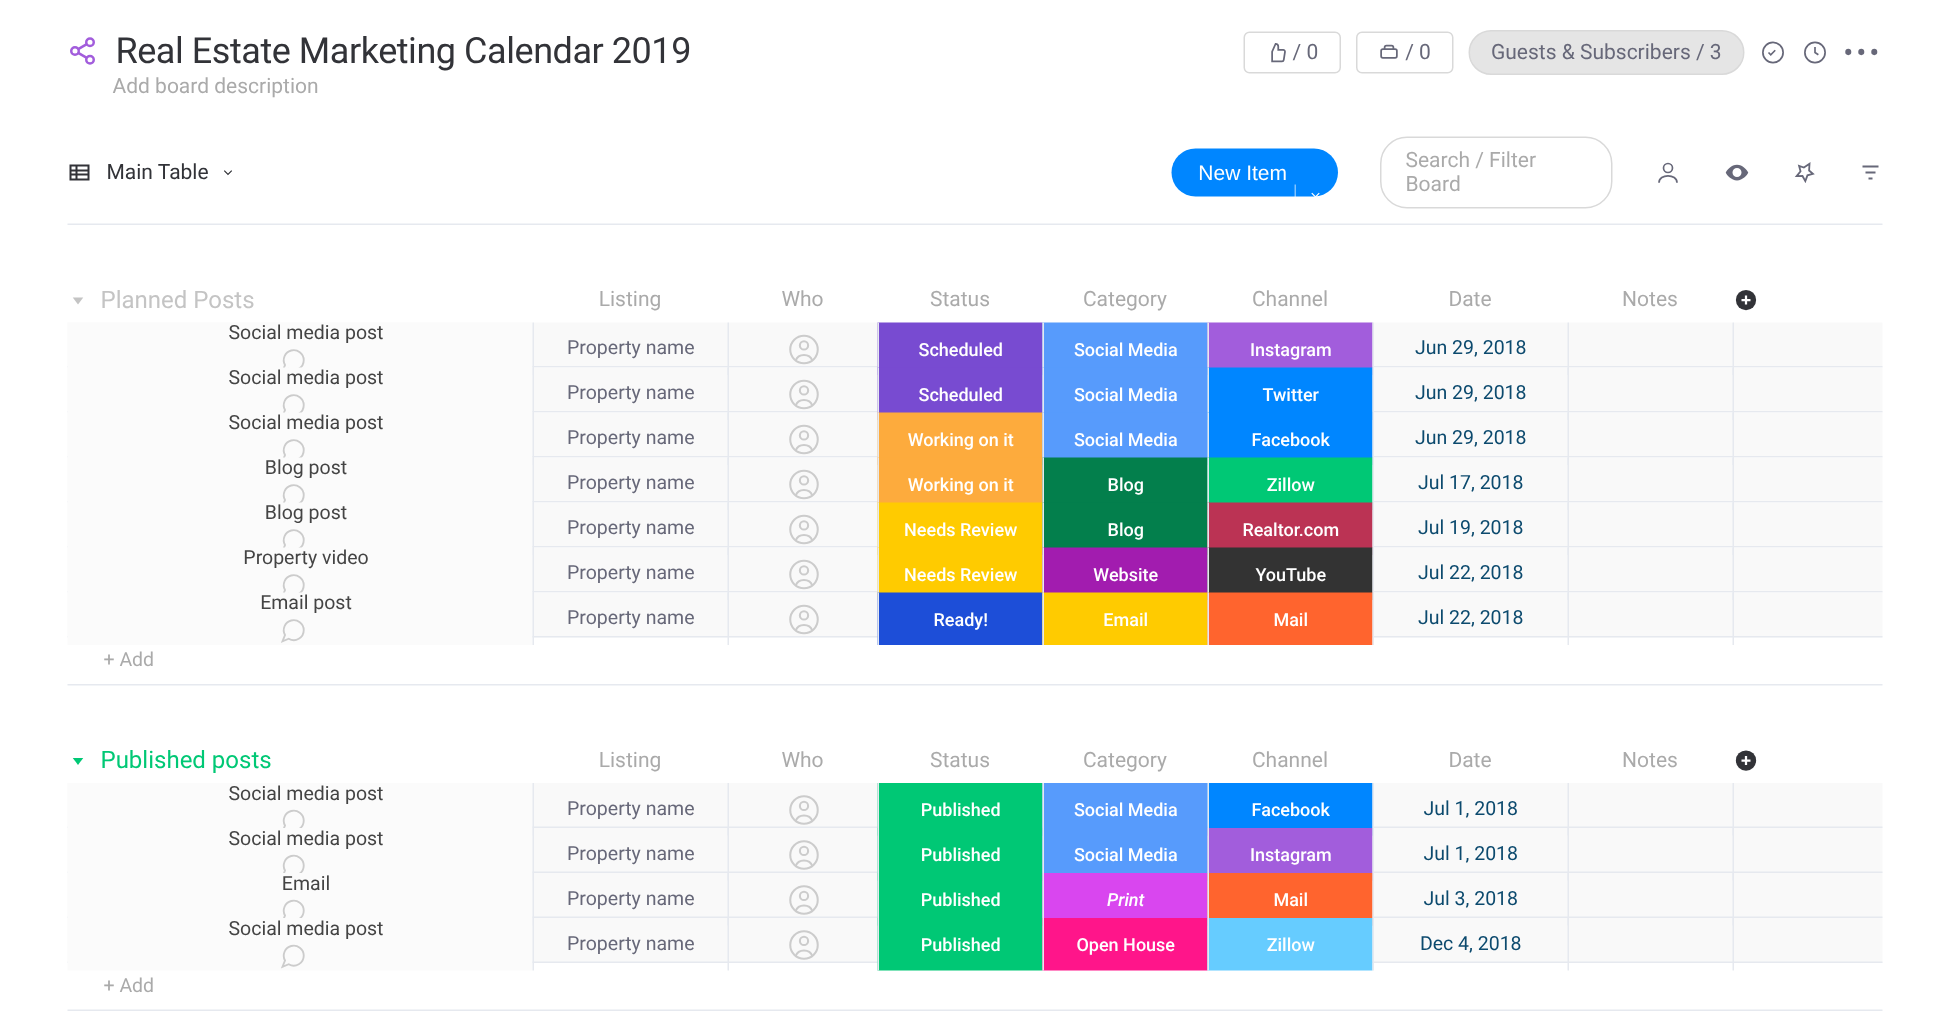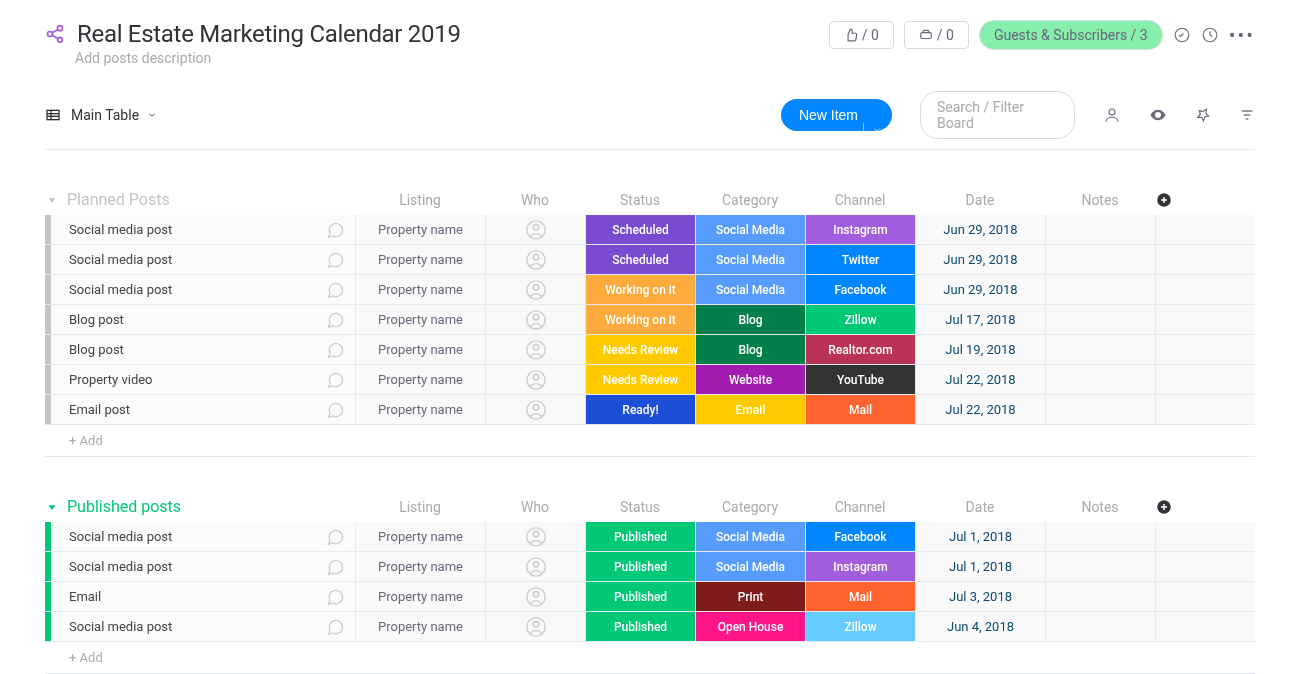--- a/index.html
+++ b/index.html
@@ -12,21 +12,21 @@
 }
 .container { padding: 20px 45px; }
 
 
 .topbar { display: flex; align-items: flex-start; justify-content: space-between; margin-bottom: 4px;}
 .title-wrap { display: flex; align-items: center; gap: 12px; }
 .share-icon { color: #a25ddc; }
 .board-title { font-size: 24px; font-weight: 400; color: #323338; letter-spacing: -0.3px;}
 .subtitle { color: #aaa; font-size: 14px; margin-left: 30px; margin-top:2px;}
 .top-actions { display: flex; align-items: center; gap: 10px; }
-.pill { border: 1px solid #d9d9d9; border-radius: 20px; padding: 6px 14px; font-size: 14px; color: #676879; display: flex; align-items: center; gap: 6px; background:#86efac;}
+.pill { border: 1px solid #d9d9d9; border-radius: 20px; padding: 6px 14px; font-size: 14px; color: #676879; display: flex; align-items: center; gap: 6px; background:#e5e5e5;}
 .hex-btn { display:flex; align-items:center; gap:4px; border:1px solid #d9d9d9; padding:5px 10px; border-radius:4px; font-size:14px; color:#676879; position:relative;}
 .hex-btn::before, .hex-btn::after { content:''; }
 .icon-btn { color:#676879; cursor:pointer; }
 .dots { font-size:20px; color:#676879; letter-spacing:2px; cursor:pointer;}
 
 
 .viewbar { display:flex; align-items:center; justify-content:space-between; border-bottom:1px solid #e6e9ef; padding-bottom:10px; margin-top:25px; }
 .view-left { display:flex; align-items:center; gap:10px; color:#323338;}
 .view-select { display:flex; align-items:center; gap:8px; cursor:pointer;}
 .view-right { display:flex; align-items:center; gap:28px; }
@@ -39,21 +39,21 @@
 .group-header { display:grid; grid-template-columns: 310px 130px 100px 110px 110px 110px 130px 110px 30px; align-items:center; color:#aaa; font-size:14px; padding-bottom:6px;}
 .group-title-wrap { display:flex; align-items:center; gap:8px; color:#c4c4c4; font-size:16px;}
 .group-title-wrap.green { color:#00c875; }
 .col-h { text-align:center; }
 .add-col { color:#323338; font-size:18px; text-align:right;}
 
 
 .row { display:grid; grid-template-columns: 310px 130px 100px 110px 110px 110px 130px 110px 30px; align-items:stretch; height:30px; border-bottom:1px solid #e6e9ef; background:#f9f9f9;}
 .cell { display:flex; align-items:center; justify-content:center; font-size:13px; border-left:1px solid #e6e9ef; color:#676879;}
 .cell:first-child { border-left:none;}
-.name-cell { justify-content:space-between; padding:0 10px 0 0; background:#fbfbfb;}
+.name-cell { justify-content:space-between; padding:0 10px 0 0; background:#fbfbfb;flex-direction:column;}
 .name-cell .bar { width:6px; height:100%; }
 .name-cell .txt { flex:1; padding-left:18px; text-align:left; color:#444;}
 .chat-icon { color:#ccc; }
 .listing-cell { color:#676879; font-size:13px;}
 .who-cell svg { color:#ccc;}
 .color-cell { color:#fff; font-size:12px; font-weight:500;}
 .date-cell { color:#0c4a6e; font-size:13px;}
 .add-row { display:flex; align-items:center; padding:8px 0 8px 24px; color:#aaa; font-size:13px; border-bottom:1px solid #e6e9ef;}
 
 svg { display:block; }
@@ -69,21 +69,21 @@
           <svg width="20" height="20" viewBox="0 0 24 24" fill="none" stroke="currentColor" stroke-width="2">
               <circle cx="18" cy="5" r="3"></circle>
               <circle cx="6" cy="12" r="3"></circle>
               <circle cx="18" cy="19" r="3"></circle>
               <line x1="8.6" y1="10.5" x2="15.4" y2="6.5"></line>
               <line x1="8.6" y1="13.5" x2="15.4" y2="17.5"></line>
             </svg>
         </span>
         <h1 class="board-title">Real Estate Marketing Calendar 2019</h1>
       </div>
-      <div class="subtitle">Add posts description</div>
+      <div class="subtitle">Add board description</div>
     </div>
     <div class="top-actions">
       <div class="hex-btn">
         <svg width="14" height="14" viewBox="0 0 24 24" fill="none" stroke="currentColor" stroke-width="2">
             <path d="M14 9V5a3 3 0 0 0-3-3l-4 9v11h11.3a2 2 0 0 0 2-1.7l1.4-9a2 2 0 0 0-2-2.3H14z"></path>
           </svg>
         <span>/ 0</span>
       </div>
       <div class="hex-btn">
         <svg width="14" height="14" viewBox="0 0 24 24" fill="none" stroke="currentColor" stroke-width="2">
@@ -450,21 +450,21 @@
           </div>
           <div class="cell listing-cell">Property name</div>
           <div class="cell who-cell">
             <svg width="22" height="22" viewBox="0 0 24 24" fill="none" stroke="currentColor" stroke-width="1.5">
               <circle cx="12" cy="12" r="10"></circle>
               <circle cx="12" cy="9" r="3"></circle>
               <path d="M6 20c1-3 4-4 6-4s5 1 6 4"></path>
             </svg>
           </div>
           <div class="cell color-cell" style="background: rgb(0, 200, 117);">Published</div>
-          <div class="cell color-cell" style="background: #7f1d1d;">Print</div>
+          <div class="cell color-cell" style="background: #d946ef; font-style: italic;">Print</div>
           <div class="cell color-cell" style="background: rgb(255, 100, 46);">Mail</div>
           <div class="cell date-cell">Jul 3, 2018</div>
           <div class="cell"></div>
           <div class="cell"></div>
         </div>
         <div class="row">
           <div class="cell name-cell">
             <div class="bar" style="background:#00c875"></div>
             <span class="txt">Social media post</span>
             <span class="chat-icon">
@@ -477,20 +477,20 @@
           <div class="cell who-cell">
             <svg width="22" height="22" viewBox="0 0 24 24" fill="none" stroke="currentColor" stroke-width="1.5">
               <circle cx="12" cy="12" r="10"></circle>
               <circle cx="12" cy="9" r="3"></circle>
               <path d="M6 20c1-3 4-4 6-4s5 1 6 4"></path>
             </svg>
           </div>
           <div class="cell color-cell" style="background: rgb(0, 200, 117);">Published</div>
           <div class="cell color-cell" style="background: rgb(255, 21, 138);">Open House</div>
           <div class="cell color-cell" style="background: rgb(102, 204, 255);">Zillow</div>
-          <div class="cell date-cell">Jun 4, 2018</div>
+          <div class="cell date-cell">Dec 4, 2018</div>
           <div class="cell"></div>
           <div class="cell"></div>
         </div>
         <div class="add-row">+ Add</div>
       </div>
     </div>
 </div>
 
 </body></html>

